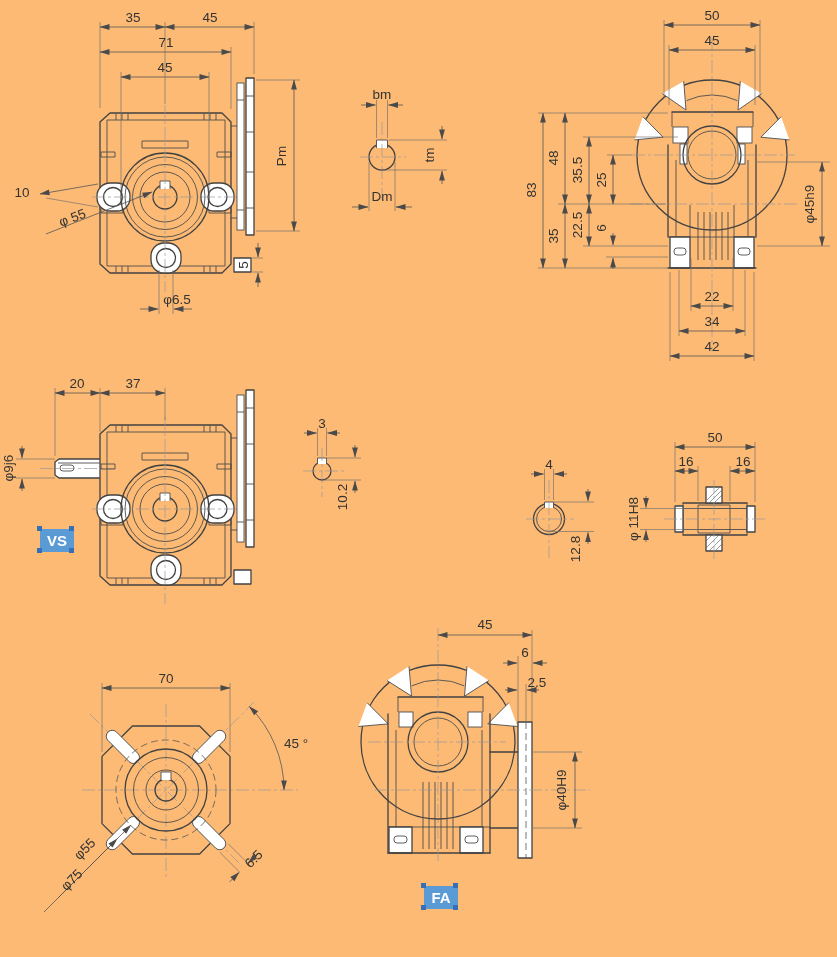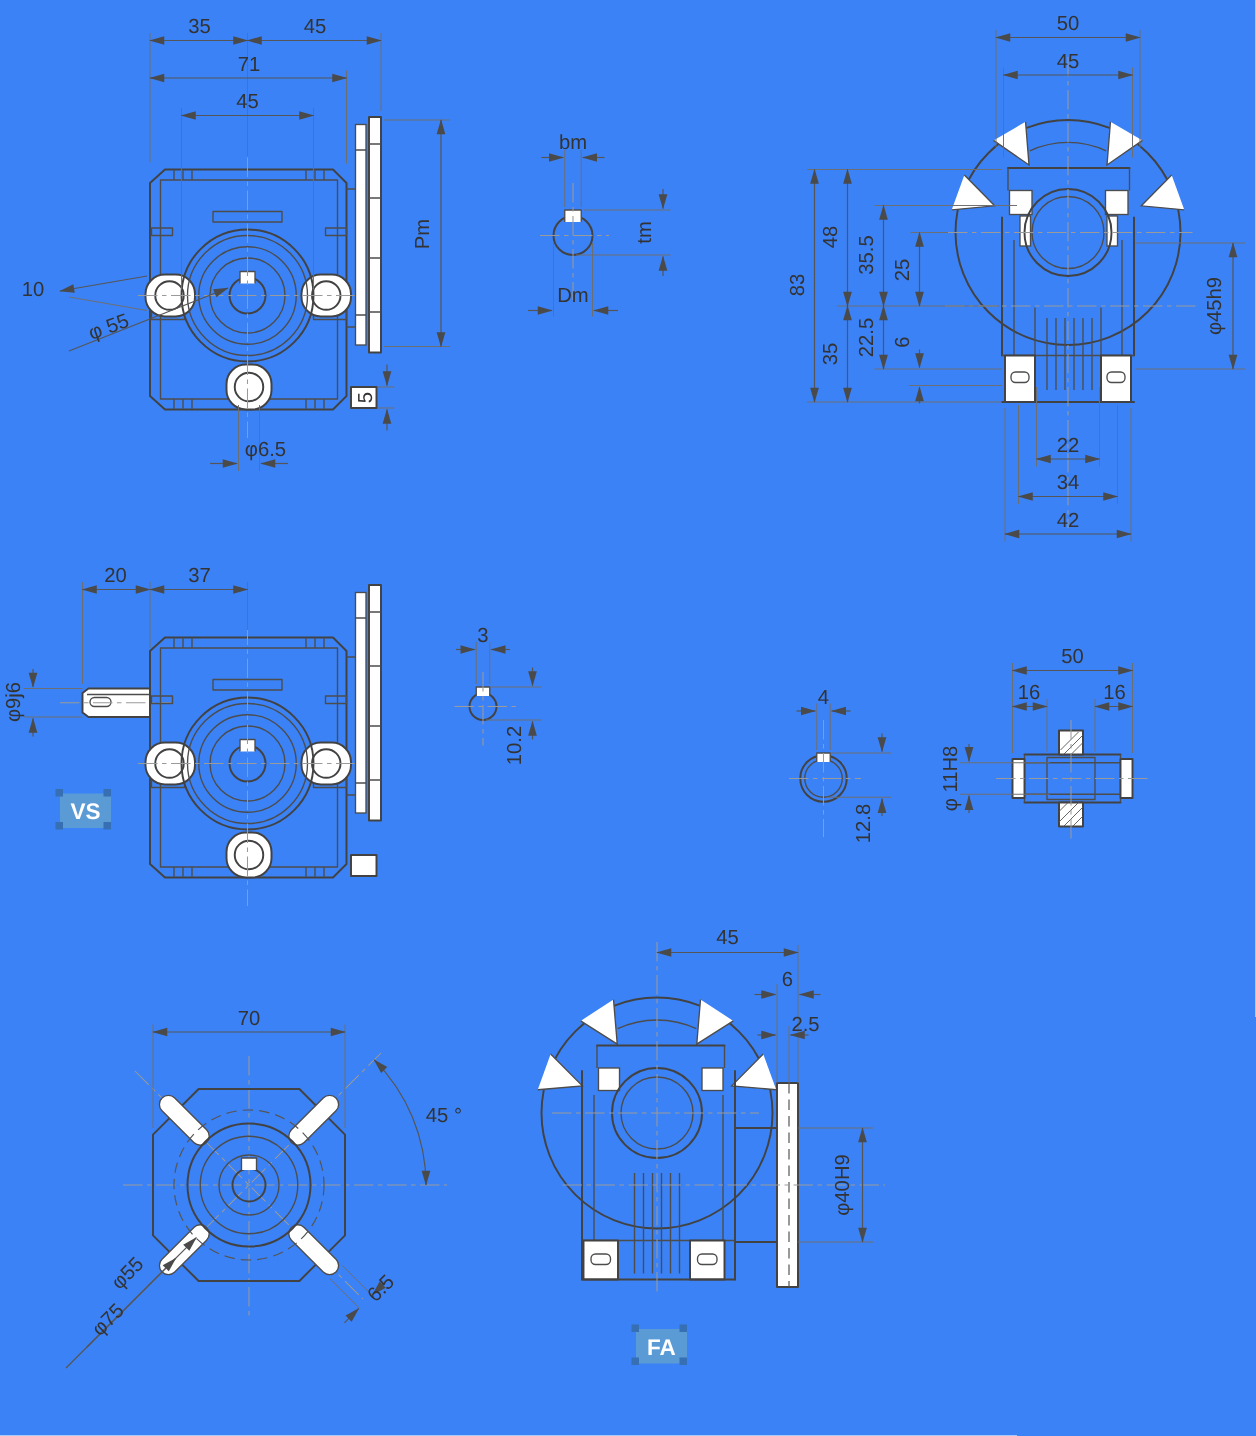--- a/index.html
+++ b/index.html
@@ -1,16 +1,16 @@
 <!DOCTYPE html>
 <html><head>
 <meta charset="utf-8">
 <style>
   html,body{margin:0;padding:0;background:#fff;}
-  .page{width:837px;height:957px;background:#3b82f6;position:relative;font-family:"Liberation Sans",sans-serif;}
+  .page{width:837px;height:957px;background:#fdba74;position:relative;font-family:"Liberation Sans",sans-serif;}
   svg{font-family:"Liberation Sans",sans-serif;}
   .ol {fill:none;stroke:#424242;stroke-width:1.3;stroke-linejoin:round;stroke-linecap:round;}
   .olf{fill:#ffffff;stroke:#424242;stroke-width:1.3;stroke-linejoin:round;}
   .o2 {fill:none;stroke:#4c4c4c;stroke-width:0.9;stroke-linejoin:round;}
   .o2f{fill:#ffffff;stroke:#4c4c4c;stroke-width:0.9;}
   .dl {fill:none;stroke:#555555;stroke-width:0.8;}
   .xl {fill:none;stroke:#6e6e6e;stroke-width:0.65;}
   .cl {fill:none;stroke:#9a9a9a;stroke-width:0.7;stroke-dasharray:13 3 3 3;}
   .dsh{fill:none;stroke:#555555;stroke-width:0.8;stroke-dasharray:7 4;}
   .h  {fill:none;stroke:#555555;stroke-width:0.6;}

